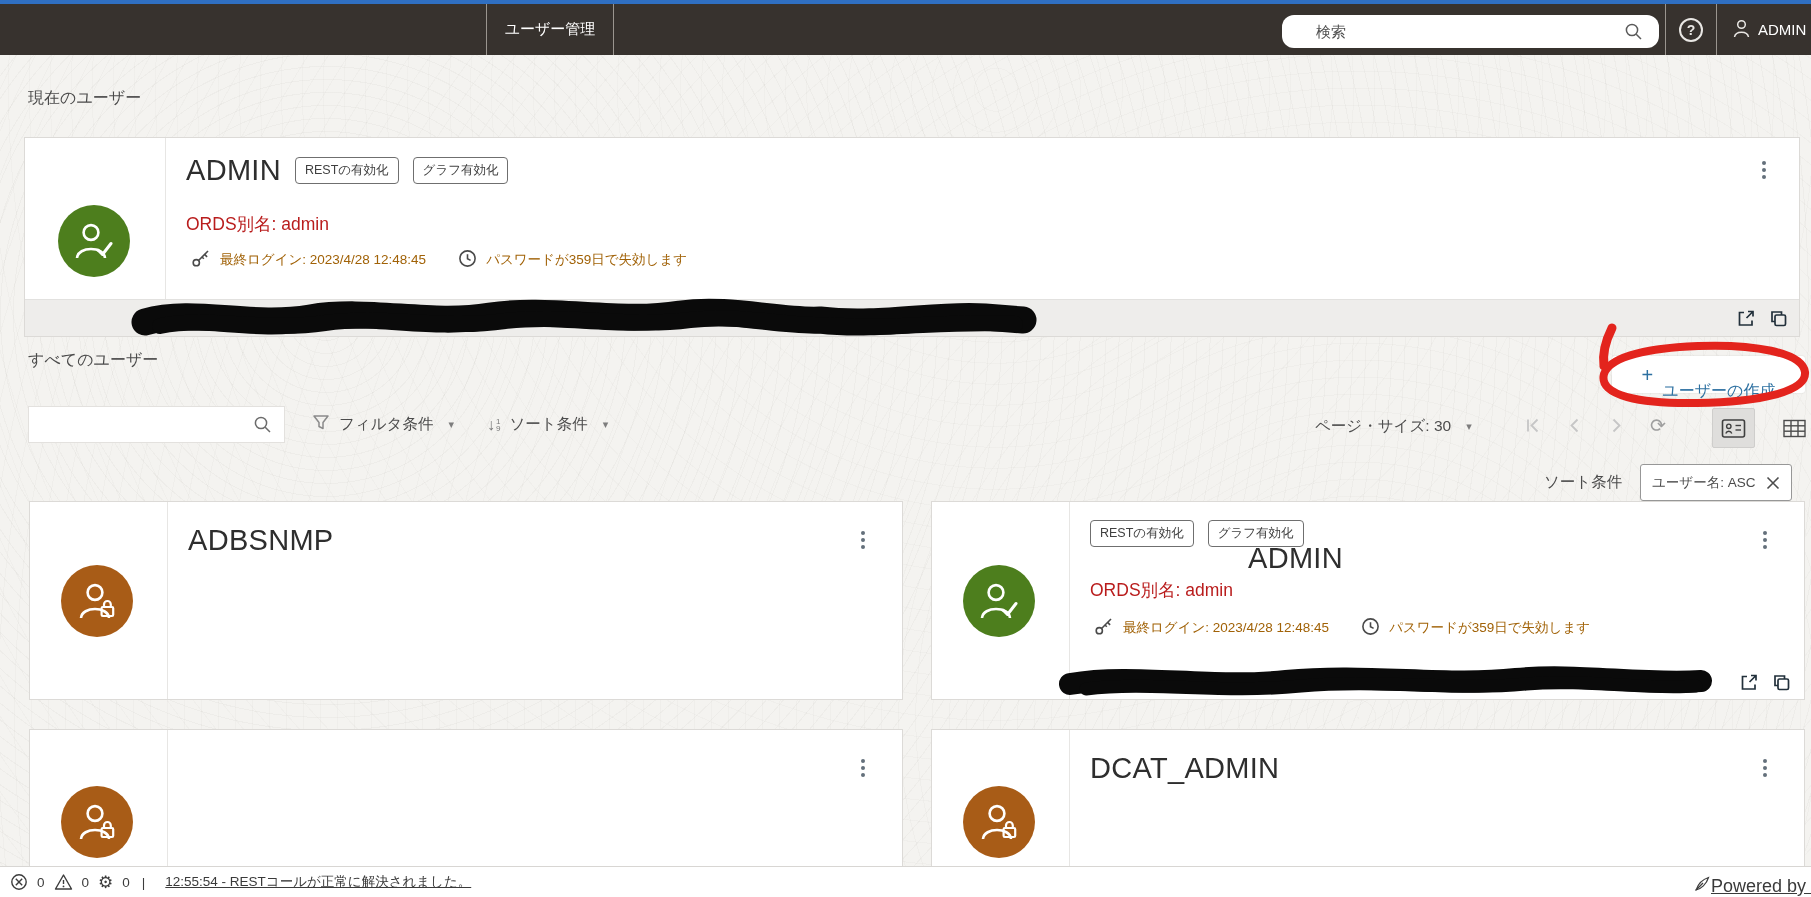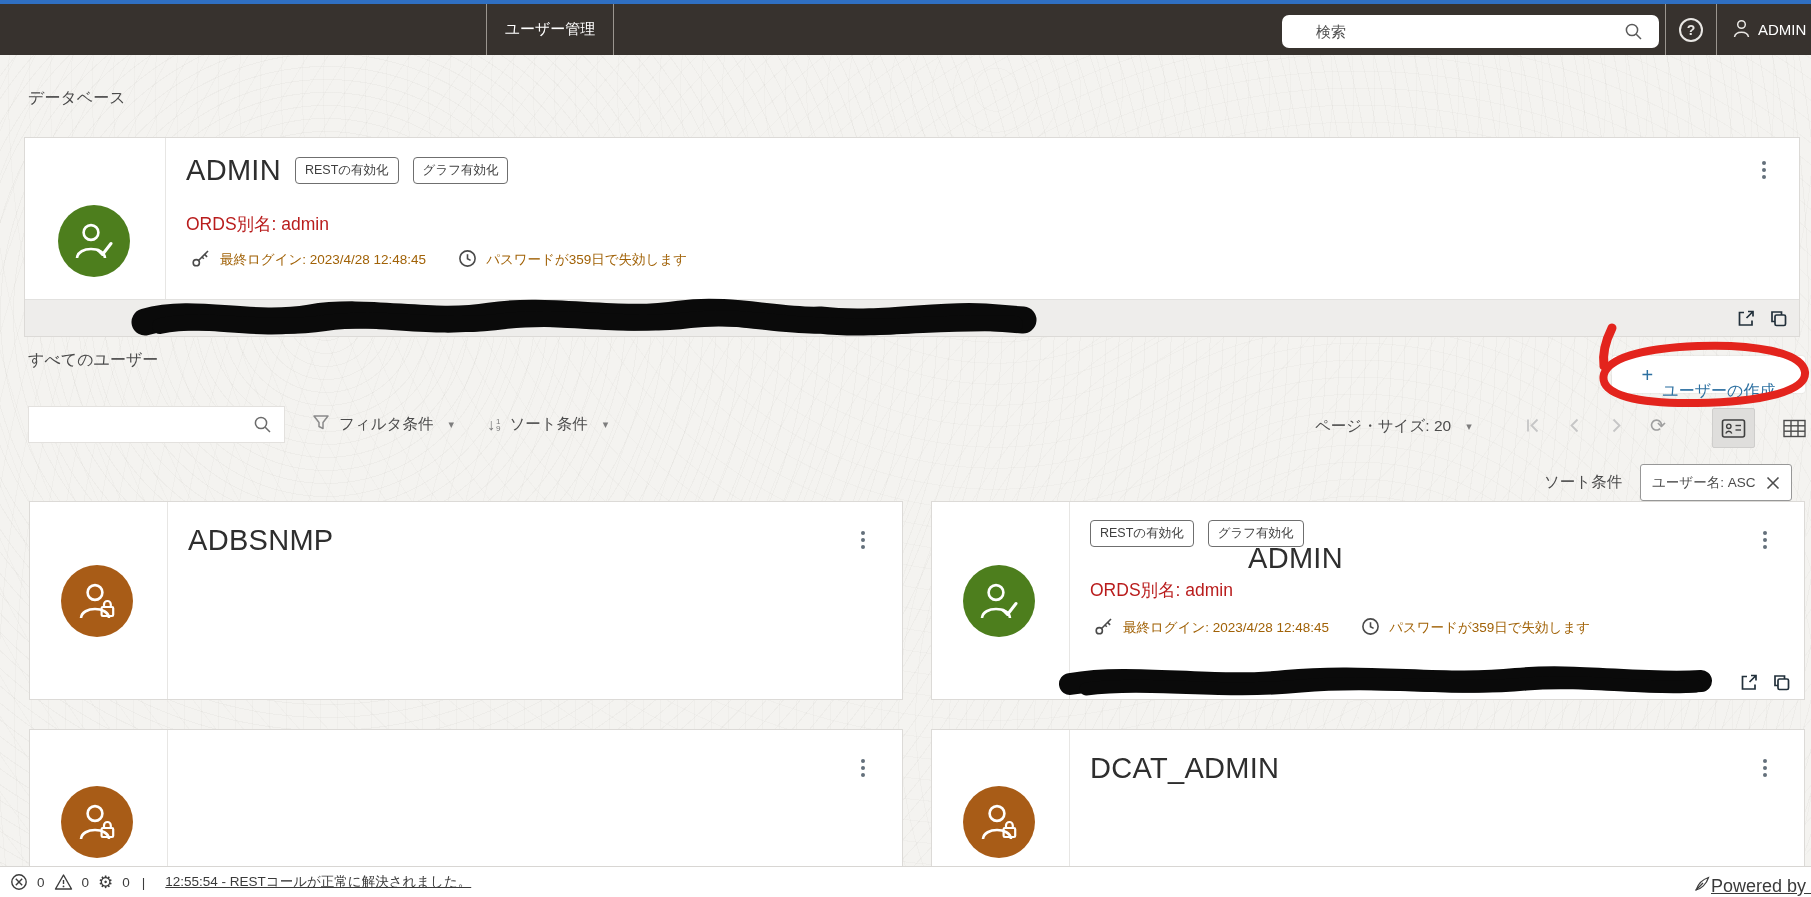--- a/index.html
+++ b/index.html
@@ -15,21 +15,21 @@
   .topbar { position:absolute; left:0; top:0; width:1811px; height:55px; background:#37322e; border-top:4px solid #2f6fc2; }
   .tb-left { position:absolute; left:12px; top:0; height:51px; display:flex; align-items:center; gap:16px; }
   .hamburger { width:22px; height:16px; display:flex; flex-direction:column; justify-content:space-between; cursor:pointer; }
   .hamburger i { display:block; height:2.6px; background:#d8d5d1; border-radius:1px; }
   .brandline { display:flex; align-items:baseline; color:#ffffff; white-space:nowrap; }
   .brand { font-size:21px; font-weight:bold; letter-spacing:2.5px; }
   .brand-reg { font-size:8px; vertical-align:super; position:relative; top:-8px; margin:0 8px 0 1px; }
   .product { font-size:15.5px; letter-spacing:0.2px; }
   .tb-tab { position:absolute; left:486px; top:0; width:128px; height:51px; border-left:1px solid #9a958f; border-right:1px solid #9a958f;
             display:flex; align-items:center; justify-content:center; color:#fff; font-size:15px; cursor:pointer; }
-  .tb-search { position:absolute; left:1282px; top:11px; width:377px; height:33px; background:#fff; border-radius:7px; }
+  .tb-search { position:absolute; left:1282px; top:11px; width:377px; height:33px; background:#fff; border-radius:12px; }
   .tb-search input { position:absolute; left:34px; top:0; width:300px; height:33px; border:none; outline:none; font-size:15px; color:#333; background:transparent; font-family:inherit; }
   .tb-search input::placeholder { color:#4f4f4f; opacity:1; }
   .tb-search .mag { position:absolute; right:16px; top:7px; }
   .tb-div { position:absolute; top:0; width:1px; height:51px; background:#9a958f; }
   .help-btn { position:absolute; left:1679px; top:14px; width:24px; height:24px; border:2px solid #e9e7e4; border-radius:50%;
               color:#e9e7e4; font-size:14px; font-weight:bold; display:flex; align-items:center; justify-content:center; cursor:pointer; }
   .tb-user { position:absolute; left:1733px; top:0; height:51px; display:flex; align-items:center; gap:8px; color:#fff; font-size:15px; cursor:pointer; white-space:nowrap; }
   
   .sec-heading { position:absolute; font-size:16px; color:#4a4a4a; }
   
@@ -110,21 +110,21 @@
       <span>
         <svg width="17" height="19" viewBox="0 0 17 19">
             <circle cx="8.5" cy="5.5" r="3.8" fill="none" stroke="#e9e7e4" stroke-width="1.5"></circle>
             <path d="M1.5,18 C2.5,11.5 14.5,11.5 15.5,18" fill="none" stroke="#e9e7e4" stroke-width="1.5"></path>
           </svg>
       </span>
       <span>ADMIN</span>
     </div>
   </div>
 
-  <div class="sec-heading" style="left:28px; top:88px;">データベース</div>
+  <div class="sec-heading" style="left:28px; top:88px;">現在のユーザー</div>
 
   <div class="card1">
     <div class="avatar-col">
       <div class="avatar av-green" style="left:33px; top:67px;">
         <svg width="48" height="48" viewBox="0 0 48 48">
           <circle cx="21" cy="15.5" r="7.4" fill="none" stroke="#fff" stroke-width="2.6"></circle>
           <path d="M7,41 C8,29 34,29 35,41" fill="none" stroke="#fff" stroke-width="2.6"></path>
           <path d="M28,33 L32.5,37.5 L41,26.5" fill="none" stroke="#fff" stroke-width="3" stroke-linecap="round" stroke-linejoin="round"></path>
         </svg>
       </div>
@@ -217,21 +217,21 @@
         <span class="nums">
           <span>1</span>
           <span>9</span>
         </span>
     </span>
     <span>ソート条件</span>
     <span class="caret">▾</span>
   </div>
 
   <div class="tool-group" style="left:1315px; top:416px;">
-    <span>ページ・サイズ: 20</span>
+    <span>ページ・サイズ: 30</span>
     <span class="caret">▾</span>
   </div>
 
   <div class="pager">
     <span class="icon-btn">
       <svg width="17" height="17" viewBox="0 0 17 17">
           <path d="M4,2.5 V14.5" stroke="#c6c6c6" stroke-width="1.8" fill="none"></path>
           <path d="M13.5,2.5 L7.5,8.5 L13.5,14.5" stroke="#c6c6c6" stroke-width="1.8" fill="none"></path>
         </svg>
     </span>

